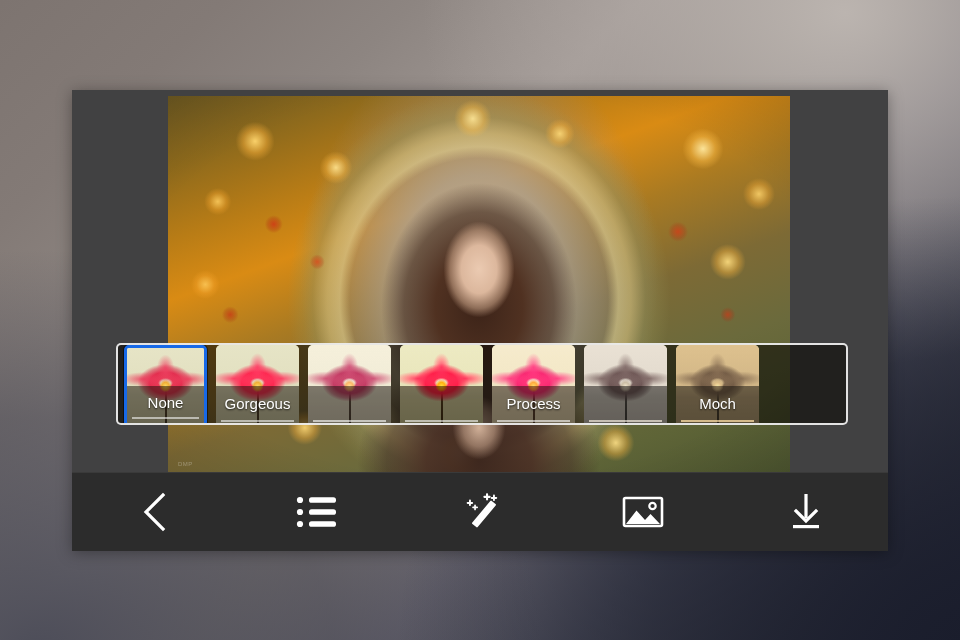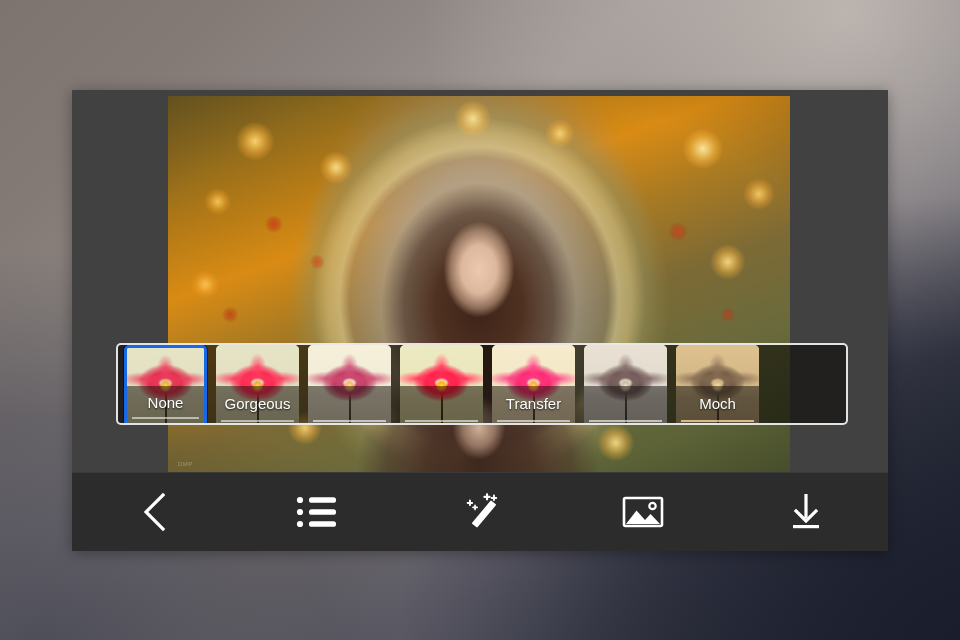--- a/index.html
+++ b/index.html
@@ -393,21 +393,21 @@
       <div class="thumb f-process">
         <div class="thumb-img">
           <div class="fl-bg"></div>
             <div class="fl-stem"></div>
           <div class="fl-petals"></div>
             <div class="fl-petaltips"></div>
           <div class="fl-center"></div>
             <div class="fl-shade"></div>
             <div class="fl-strip"></div>
         </div>
-        <div class="thumb-label">Transfer</div>
+        <div class="thumb-label">Process</div>
       </div>
 
 
       <div class="thumb f-oldtime">
         <div class="thumb-img">
           <div class="fl-bg"></div>
             <div class="fl-stem"></div>
           <div class="fl-petals"></div>
             <div class="fl-petaltips"></div>
           <div class="fl-center"></div>

